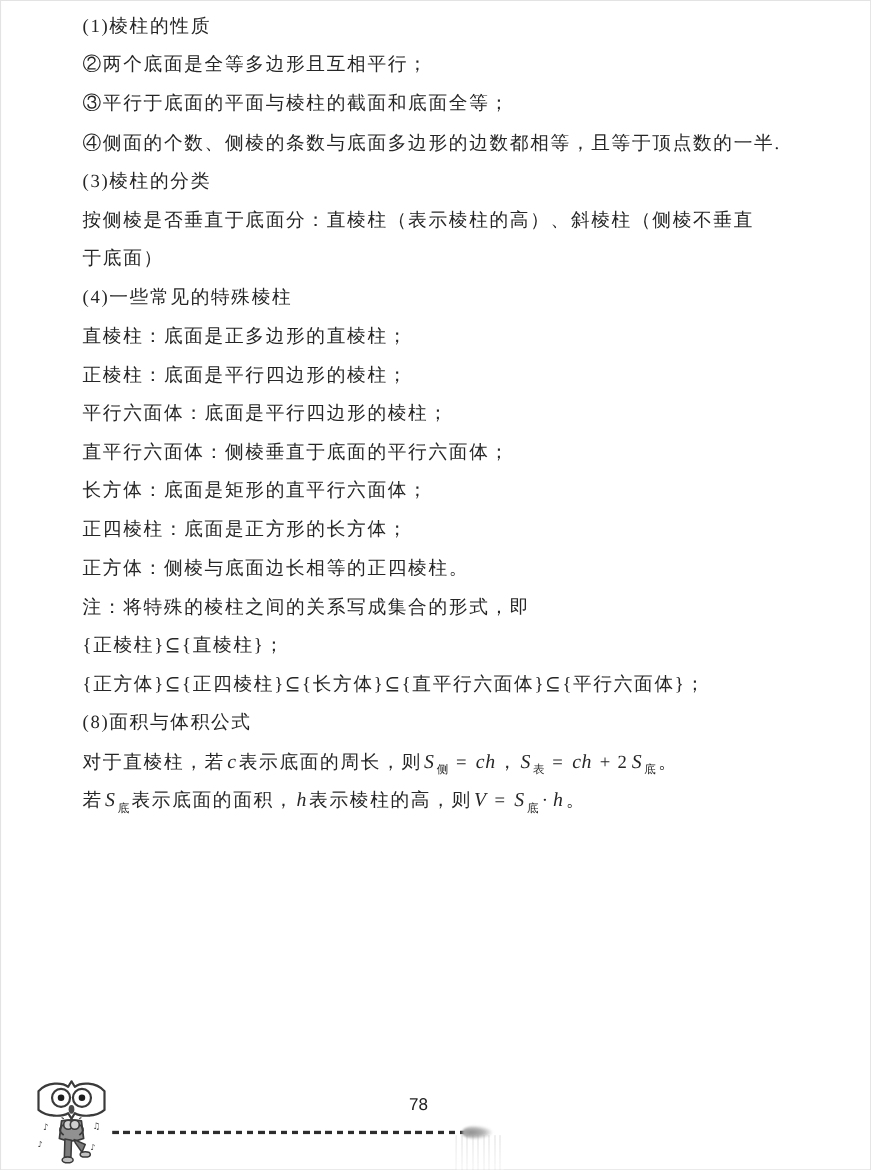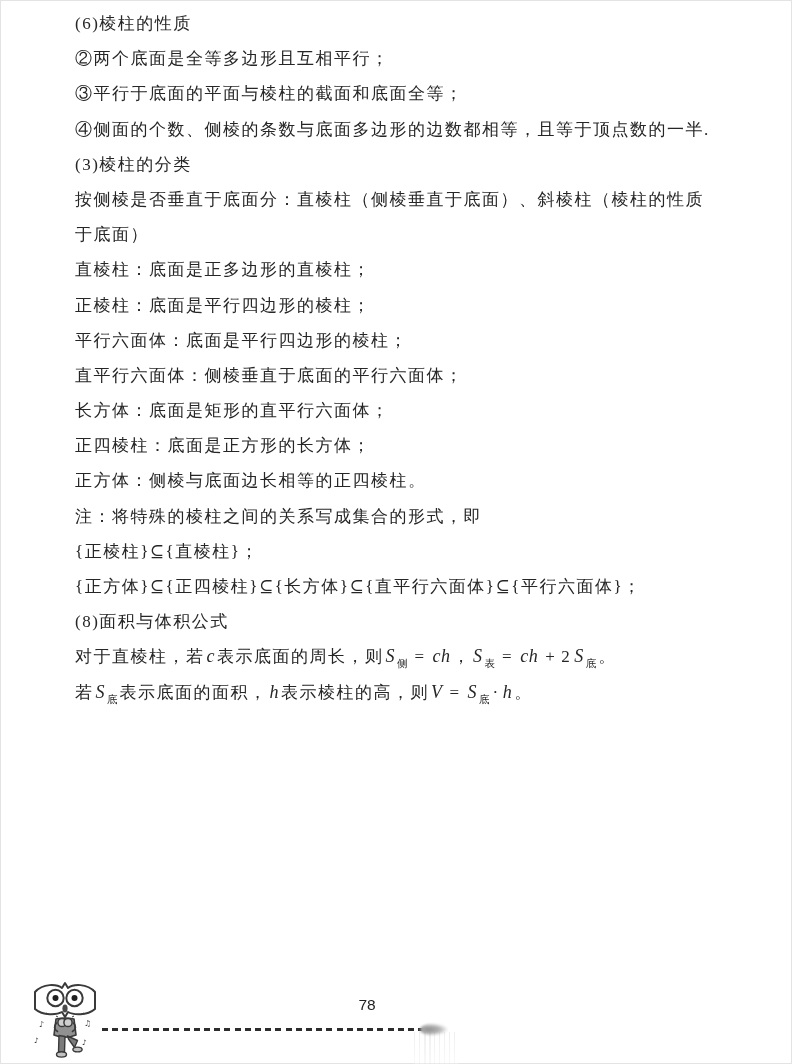--- a/index.html
+++ b/index.html
@@ -50,21 +50,21 @@
   .op{
     font-family:"Liberation Serif","DejaVu Serif",serif;
     font-size:17px;
     margin:0 5px;
   }
   .op.tight{margin:0 1px;}
   
   .pagenum{
     position:absolute;
     left:345px;top:996px;width:44px;
-    text-align:center;
+    text-align:right;
     font-family:"Liberation Sans","DejaVu Sans",sans-serif;
     font-size:15.5px;
     color:#222;
   }
   .dashline{
     position:absolute;
     left:102px;top:1028px;
     width:322px;height:2.6px;
     background:repeating-linear-gradient(90deg,#2d2d2d 0 6px,transparent 6px 10.2px);
   }
@@ -95,29 +95,30 @@
     font-family:"DejaVu Sans",sans-serif;
     fill:#3d3d3d;
   }
 </style>
 </head>
 <body>
 
 <div class="page">
   <div class="content">
 
-    <p class="line">(6)棱柱的性质</p>
+    <p class="line">(1)棱柱的性质</p>
     <p class="line">②两个底面是全等多边形且互相平行；</p>
     <p class="line">③平行于底面的平面与棱柱的截面和底面全等；</p>
     <p class="line">④侧面的个数、侧棱的条数与底面多边形的边数都相等，且等于顶点数的一半.</p>
 
     <p class="line">(3)棱柱的分类</p>
-    <p class="line">按侧棱是否垂直于底面分：直棱柱（侧棱垂直于底面）、斜棱柱（棱柱的性质</p>
+    <p class="line">按侧棱是否垂直于底面分：直棱柱（表示棱柱的高）、斜棱柱（侧棱不垂直</p>
     <p class="line">于底面）</p>
 
+    <p class="line">(4)一些常见的特殊棱柱</p>
     <p class="line">直棱柱：底面是正多边形的直棱柱；</p>
     <p class="line">正棱柱：底面是平行四边形的棱柱；</p>
     <p class="line">平行六面体：底面是平行四边形的棱柱；</p>
     <p class="line">直平行六面体：侧棱垂直于底面的平行六面体；</p>
     <p class="line">长方体：底面是矩形的直平行六面体；</p>
     <p class="line">正四棱柱：底面是正方形的长方体；</p>
     <p class="line">正方体：侧棱与底面边长相等的正四棱柱。</p>
 
     <p class="line">注：将特殊的棱柱之间的关系写成集合的形式，即</p>
     <p class="line">{正棱柱}⊆{直棱柱}；</p>

